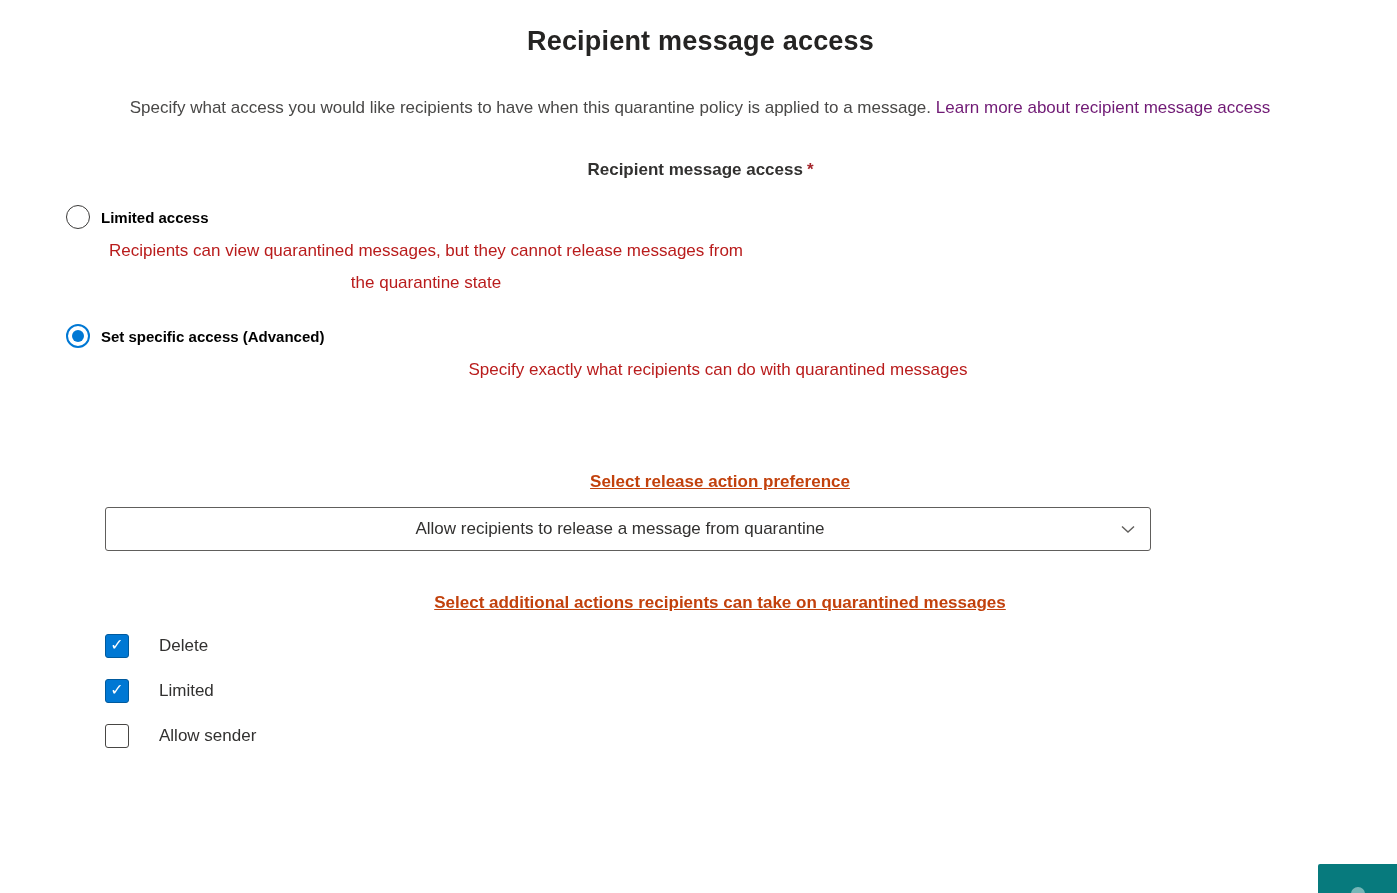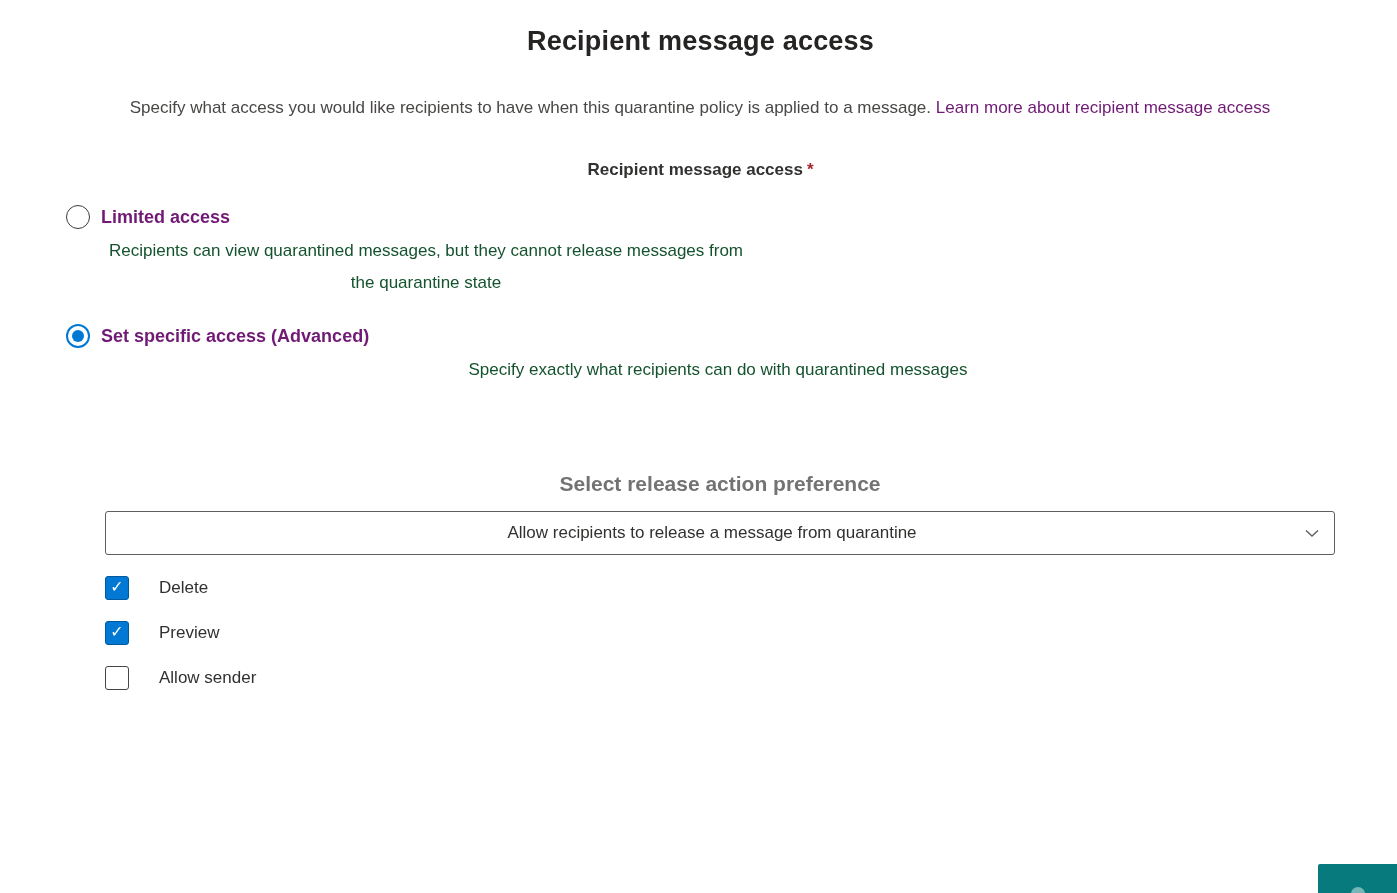--- a/index.html
+++ b/index.html
@@ -54,45 +54,46 @@
     content: "";
     position: absolute;
     left: 50%; top: 50%;
     width: 12px; height: 12px;
     margin: -6px 0 0 -6px;
     border-radius: 50%;
     background: #0078d4;
   }
   .radio-label {
     margin-left: 11px;
-    font-size: 18px;
+    font-size: 15px;
     font-weight: 700;
-    color: #701a75;
+    color: #000000;
     cursor: pointer;
   }
   .radio-desc {
     margin: 6px 0 0 35px;
     font-size: 17px;
     line-height: 32px;
-    color: #14532d;
+    color: #b91c1c;
   }
   .radio-desc.narrow { max-width: 650px; }
 
   
   .advanced-section { margin: 86px 0 0 39px; }
 
   .select-label, .actions-label {
-    font-size: 21px;
+    font-size: 17px;
     font-weight: 600;
-    color: #737373;
+    color: #c2410c;
+    text-decoration: underline;
   }
 
   .dropdown {
     margin-top: 15px;
-    width: 1230px;
+    width: 1046px;
     height: 44px;
     border: 1px solid #605e5c;
     border-radius: 3px;
     display: flex;
     align-items: center;
     padding: 15px 14px;
     cursor: pointer;
     background: #fff;
   }
   .dropdown-value { font-size: 17px; color: #323130; flex: 1 1 auto; }
@@ -193,33 +194,34 @@
     <div class="dropdown">
       <span class="dropdown-value">Allow recipients to release a message from quarantine</span>
       <span class="chevron">
         <svg width="16" height="16" viewBox="0 0 16 16" fill="none">
           <path d="M2 5.5 L8 11 L14 5.5" stroke="#605e5c" stroke-width="1.4" fill="none"></path>
         </svg>
       </span>
     </div>
 
 
+    <div class="actions-label">Select additional actions recipients can take on quarantined messages</div>
 
     <div class="checkbox-row is-on">
       <div class="checkbox-box">
         <span class="check-glyph">✓</span>
       </div>
       <div class="checkbox-label">Delete</div>
     </div>
 
     <div class="checkbox-row is-on">
       <div class="checkbox-box">
         <span class="check-glyph">✓</span>
       </div>
-      <div class="checkbox-label">Preview</div>
+      <div class="checkbox-label">Limited</div>
     </div>
 
     <div class="checkbox-row">
       <div class="checkbox-box">
         
       </div>
       <div class="checkbox-label">Allow sender</div>
     </div>
 
   </div>

